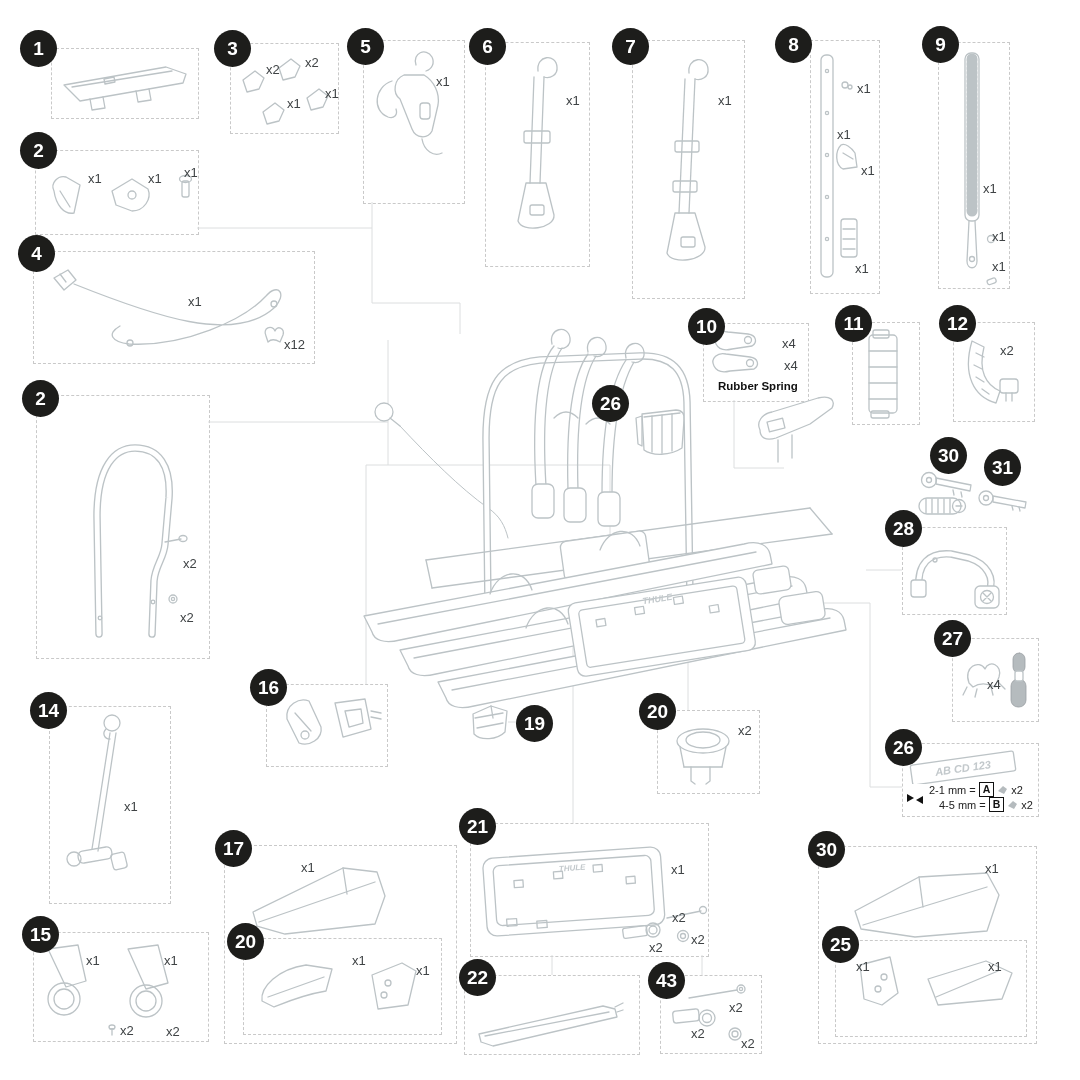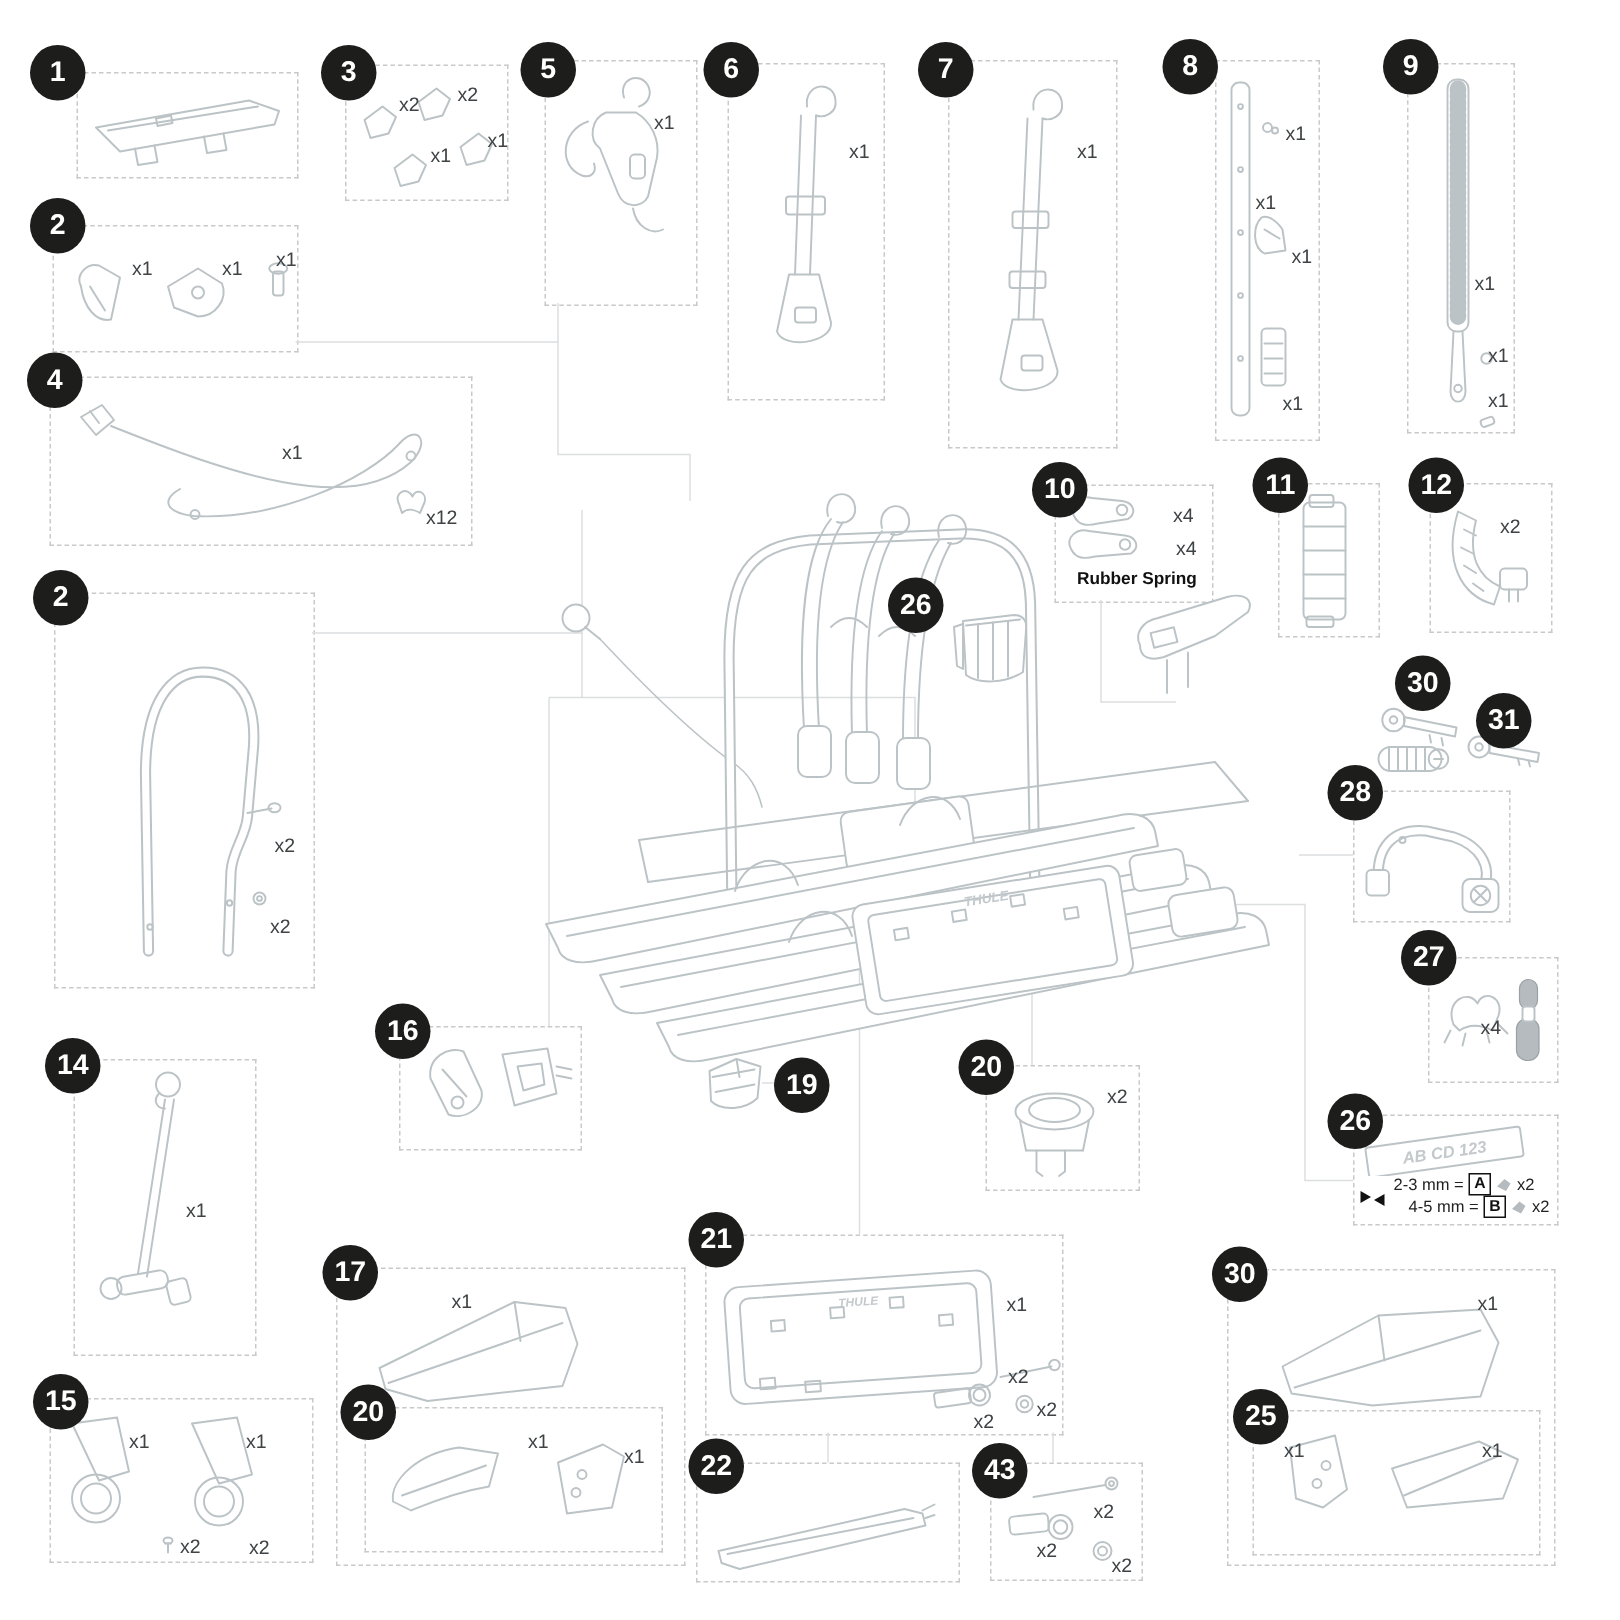--- a/index.html
+++ b/index.html
@@ -440,21 +440,21 @@
       <g transform="rotate(-8 60 24)">
         <rect x="8" y="14" width="104" height="20" rx="2"></rect>
         <text x="60" y="28" text-anchor="middle" font-size="11" font-style="italic" fill="#c3c9cc" font-weight="bold">AB CD 123</text>
       </g>
     </svg>
     <svg width="20" height="16" style="position:absolute;left:2px;top:46px;">
       <path d="M2,4 L9,8 L2,12 Z" fill="#111"></path>
         <path d="M18,6 L11,10 L18,14 Z" fill="#111"></path>
     </svg>
     <div class="p26row" style="left:26px;top:38px">
-      <span>2-3 mm =</span>
+      <span>2-1 mm =</span>
       <span class="letterbox">A</span>
       <svg width="11" height="10">
           <path d="M1,6 L6,1 L10,4 L7,9 Z" fill="#b5bbbe"></path>
         </svg>
       <span>x2</span>
     </div>
     <div class="p26row" style="left:36px;top:53px">
       <span>4-5 mm =</span>
       <span class="letterbox">B</span>
       <svg width="11" height="10">
@@ -601,17 +601,17 @@
     </div>
   <div class="badge" style="left:885px;top:510px">
       <span>28</span>
     </div>
   <div class="badge" style="left:592px;top:385px">
       <span>26</span>
     </div>
   <div class="badge" style="left:930px;top:437px">
       <span>30</span>
     </div>
-  <div class="badge" style="left:984px;top:462px">
+  <div class="badge" style="left:984px;top:449px">
       <span>31</span>
     </div>
 
 </div>
 
 </body></html>

